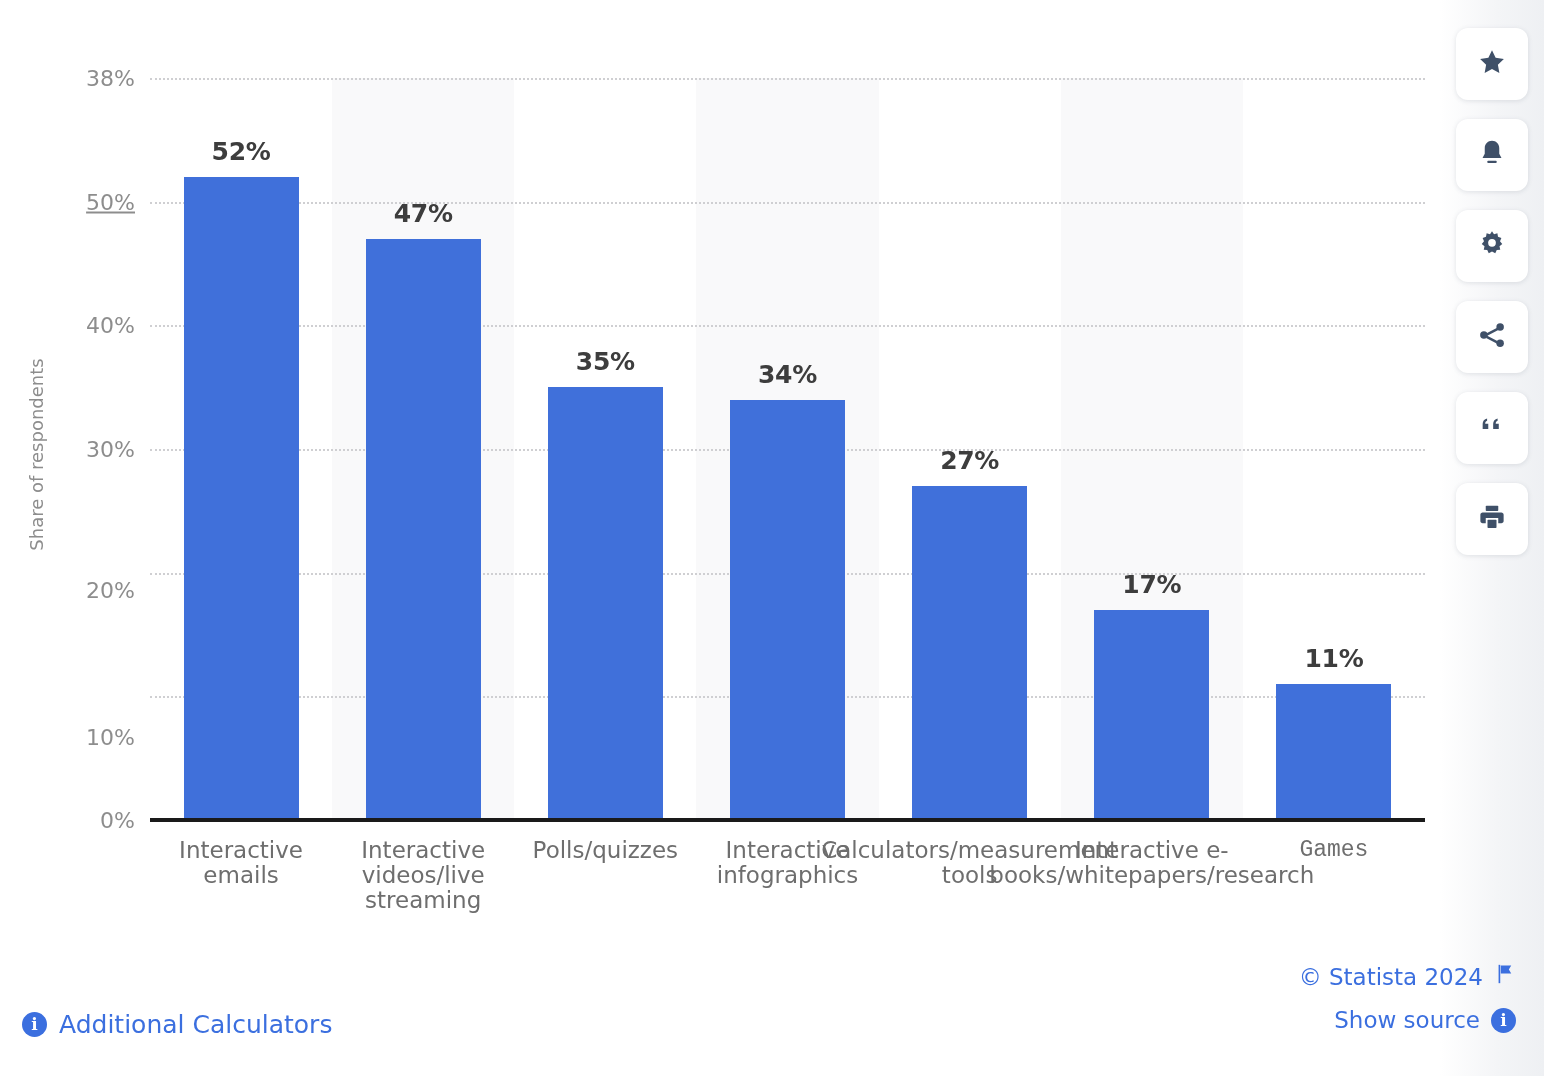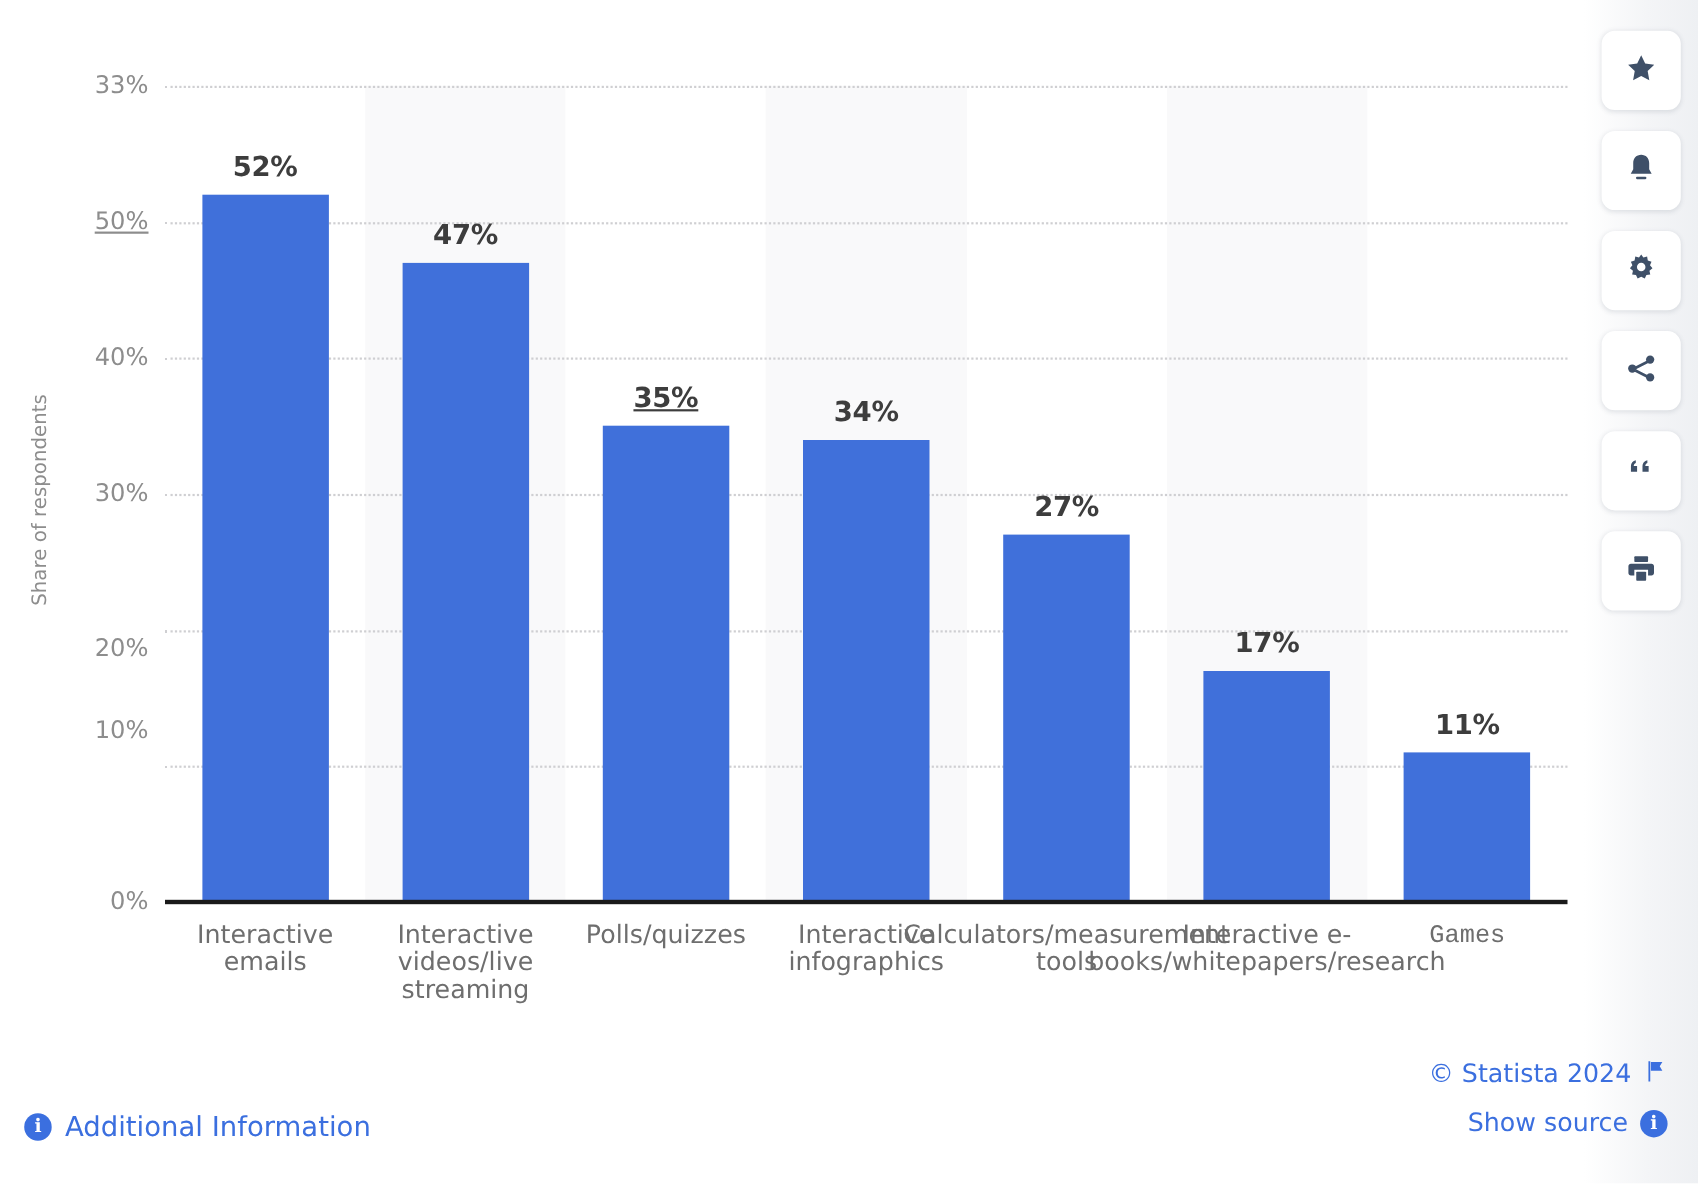--- a/index.html
+++ b/index.html
@@ -199,45 +199,45 @@
 
 <div id="root">
 
   <div id="toolbar-bg"></div>
 
   <div id="figure">
 
     <div id="ytitle">Share of respondents</div>
 
     <div id="yticks">
-        <div class="ytick" style="top: 78px;">33%</div>
+        <div class="ytick" style="top: 78px;">38%</div>
         <div class="ytick" style="top: 201.667px; text-decoration: underline;">50%</div>
         <div class="ytick" style="top: 325.333px;">40%</div>
         <div class="ytick" style="top: 449px;">30%</div>
         <div class="ytick" style="top: 590px;">20%</div>
-        <div class="ytick" style="top: 664px;">10%</div>
+        <div class="ytick" style="top: 737px;">10%</div>
         <div class="ytick" style="top: 820px;">0%</div>
       </div>
 
     <div id="plot">
         <div class="band" style="left: 182.143px; width: 182.143px;"></div>
         <div class="band" style="left: 546.429px; width: 182.143px;"></div>
         <div class="band" style="left: 910.714px; width: 182.143px;"></div>
         <div class="gridline" style="top: 0px;"></div>
         <div class="gridline" style="top: 123.667px;"></div>
         <div class="gridline" style="top: 247.333px;"></div>
         <div class="gridline" style="top: 371px;"></div>
         <div class="gridline" style="top: 494.667px;"></div>
         <div class="gridline" style="top: 618.333px;"></div>
         <div class="bar" style="left: 33.5714px; height: 643.067px; background: rgb(64, 112, 218);"></div>
         <div class="bar-label" style="left: 11.0714px; top: 58.9333px;">52%</div>
         <div class="bar" style="left: 215.714px; height: 581.233px; background: rgb(64, 112, 218);"></div>
         <div class="bar-label" style="left: 193.214px; top: 120.767px;">47%</div>
         <div class="bar" style="left: 397.857px; height: 432.833px; background: rgb(64, 112, 218);"></div>
-        <div class="bar-label" style="left: 375.357px; top: 269.167px; text-decoration: underline;">35%</div>
+        <div class="bar-label" style="left: 375.357px; top: 269.167px;">35%</div>
         <div class="bar" style="left: 580px; height: 420.467px; background: rgb(64, 112, 218);"></div>
         <div class="bar-label" style="left: 557.5px; top: 281.533px;">34%</div>
         <div class="bar" style="left: 762.143px; height: 333.9px; background: rgb(64, 112, 218);"></div>
         <div class="bar-label" style="left: 739.643px; top: 368.1px;">27%</div>
         <div class="bar" style="left: 944.286px; height: 210.233px; background: rgb(64, 112, 218);"></div>
         <div class="bar-label" style="left: 921.786px; top: 491.767px;">17%</div>
         <div class="bar" style="left: 1126.43px; height: 136.033px; background: rgb(64, 112, 218);"></div>
         <div class="bar-label" style="left: 1103.93px; top: 565.967px;">11%</div>
       </div>
 
@@ -308,21 +308,21 @@
             <rect x="7" y="3" width="10" height="4.2" rx="0.6"></rect>
             <path d="M4.5 8.4h15c1 0 1.8.8 1.8 1.8v5c0 1-.8 1.8-1.8 1.8H17v-4.2H7V17H4.5c-1 0-1.8-.8-1.8-1.8v-5c0-1 .8-1.8 1.8-1.8z"></path>
             <rect x="8.4" y="14.2" width="7.2" height="6.6" rx="0.6"></rect>
           </svg>
       </span>
     </div>
   </div>
 
   <div id="footer-left">
     <span class="info-circle">i</span>
-    <span class="ftext">Additional Information</span>
+    <span class="ftext">Additional Calculators</span>
   </div>
 
   <div id="footer-right">
     <div class="fr-row">
       <span>© Statista 2024</span>
       <span>
         <svg width="22" height="24" viewBox="0 0 24 24" fill="#3b6fdf">
             <path d="M5 2h1.8v20H5z"></path>
             <path d="M7.4 2.6h11.4l-2.6 4.4 2.6 4.4H7.4z"></path>
           </svg>

